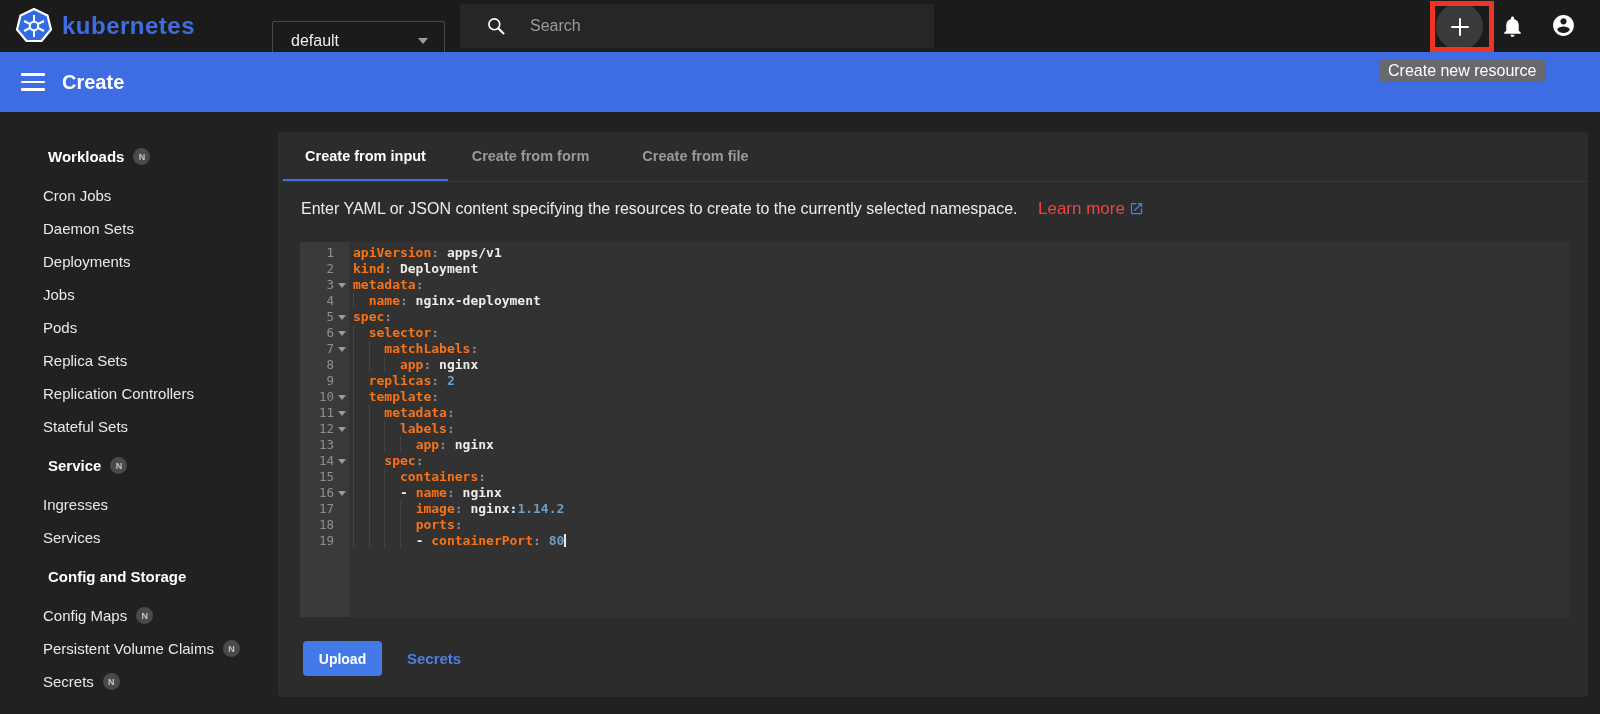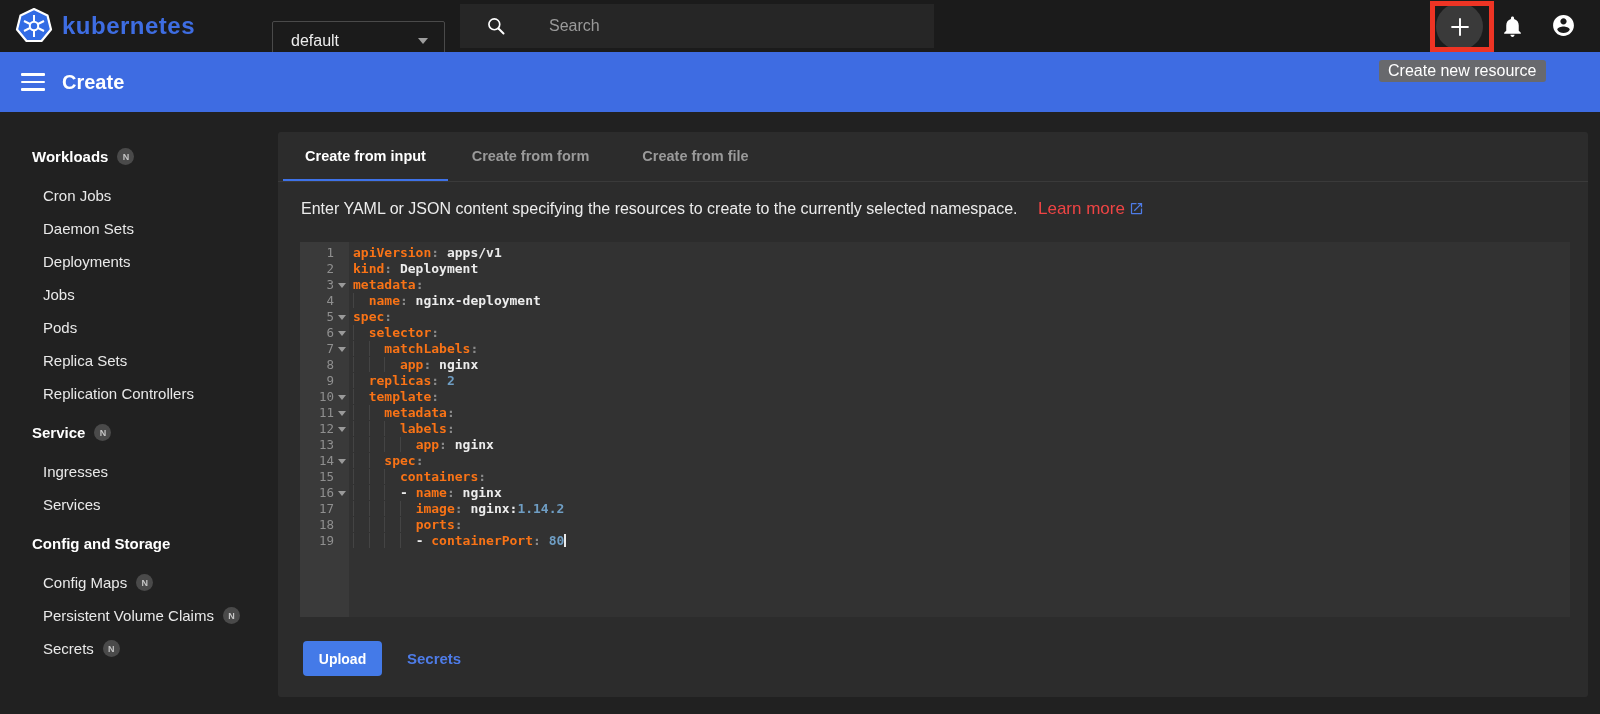--- a/index.html
+++ b/index.html
@@ -12,21 +12,21 @@
   }
 
   
   .topbar { position:absolute; top:0; left:0; width:1600px; height:52px; background:#1b1b1b; }
   .logo { position:absolute; left:15px; top:7px; width:38px; height:38px; }
   .brand { position:absolute; left:62px; top:12px; font-size:24px; font-weight:bold; color:#3e6de2; letter-spacing:.5px; }
   .ns-select { position:absolute; left:272px; top:5px; width:173px; height:39px; border:1px solid #4a4a4a; border-radius:2px;
                display:flex; align-items:center; cursor:pointer;margin-top:16px; }
   .ns-value { margin-left:18px; font-size:16px; color:#ededed; flex:1; }
   .caret { width:0; height:0; border-left:5px solid transparent; border-right:5px solid transparent; border-top:6px solid #9e9e9e; margin-right:16px; }
-  .searchbox { position:absolute; left:460px; top:4px; width:474px; height:44px; background:#262626; display:flex; align-items:center;gap:19px; }
+  .searchbox { position:absolute; left:460px; top:4px; width:474px; height:44px; background:#262626; display:flex; align-items:center; }
   .search-icon { margin-left:26px; flex:0 0 auto; }
   .searchbox input { background:transparent; border:none; outline:none; color:#e0e0e0; font-size:16px; margin-left:22px; width:360px; font-family:"Liberation Sans",sans-serif; }
   .searchbox input::placeholder { color:#9a9a9a; }
   .plus-circle { position:absolute; left:1436px; top:3px; width:47px; height:47px; border-radius:50%; background:#3a3a3a;
                  display:flex; align-items:center; justify-content:center; cursor:pointer; }
   .icon-btn { position:absolute; top:14px; width:25px; height:25px; cursor:pointer; }
   .bell { left:1500px; }
   .account { left:1551px; top:13px; }
 
   
@@ -39,21 +39,21 @@
   .hamburger span { display:block; height:2.6px; background:#fff; border-radius:1px; }
   .page-title { margin-left:17px; color:#fff; font-size:20px; font-weight:bold; }
 
   
   .tooltip { position:absolute; left:1379px; top:60px; height:22px; padding:0 9px; background:rgba(105,105,105,.97);
              border-radius:3px; color:#fff; font-size:16px; line-height:22px; white-space:nowrap; z-index:5; }
 
   
   .sidebar { position:absolute; left:0; top:112px; width:278px; bottom:0; padding-top:22px; overflow:hidden; }
   .nav-header { height:33px; margin:6px 0; padding-left:32px; display:flex; align-items:center; cursor:pointer; }
-  .nav-header .lbl { color:#ffffff; font-size:15px; font-weight:bold; }
+  .nav-header .lbl { color:#ffffff; font-size:15px; font-weight:bold;margin-left:16px; }
   .nav-item { height:33px; padding-left:43px; display:flex; align-items:center; cursor:pointer; }
   .nav-item .lbl { color:#e9e9e9; font-size:15px; }
   .badge { margin-left:9px; width:17px; height:17px; border-radius:50%; background:#4a4a4a; color:#c6c6c6;
            font-size:9px; font-weight:bold; display:inline-flex; align-items:center; justify-content:center; }
 
   
   .card { position:absolute; left:278px; top:132px; width:1310px; height:565px; background:#2c2c2c; border-radius:3px; }
   .tabbar { height:50px; border-bottom:1px solid #3a3a3a; display:flex; padding-left:5px; }
   .tab { width:165px; text-align:center; line-height:49px; font-size:14.5px; font-weight:bold; color:#9a9a9a; cursor:pointer; position:relative; }
   .tab.active { color:#ffffff; }
@@ -162,20 +162,23 @@
       <span class="lbl">Jobs</span>
     </div>
     <div class="nav-item">
       <span class="lbl">Pods</span>
     </div>
     <div class="nav-item">
       <span class="lbl">Replica Sets</span>
     </div>
     <div class="nav-item">
       <span class="lbl">Replication Controllers</span>
+    </div>
+    <div class="nav-item">
+      <span class="lbl">Stateful Sets</span>
     </div>
     <div class="nav-header">
       <span class="lbl">Service</span>
       <span class="badge">N</span>
     </div>
     <div class="nav-item">
       <span class="lbl">Ingresses</span>
     </div>
     <div class="nav-item">
       <span class="lbl">Services</span>

